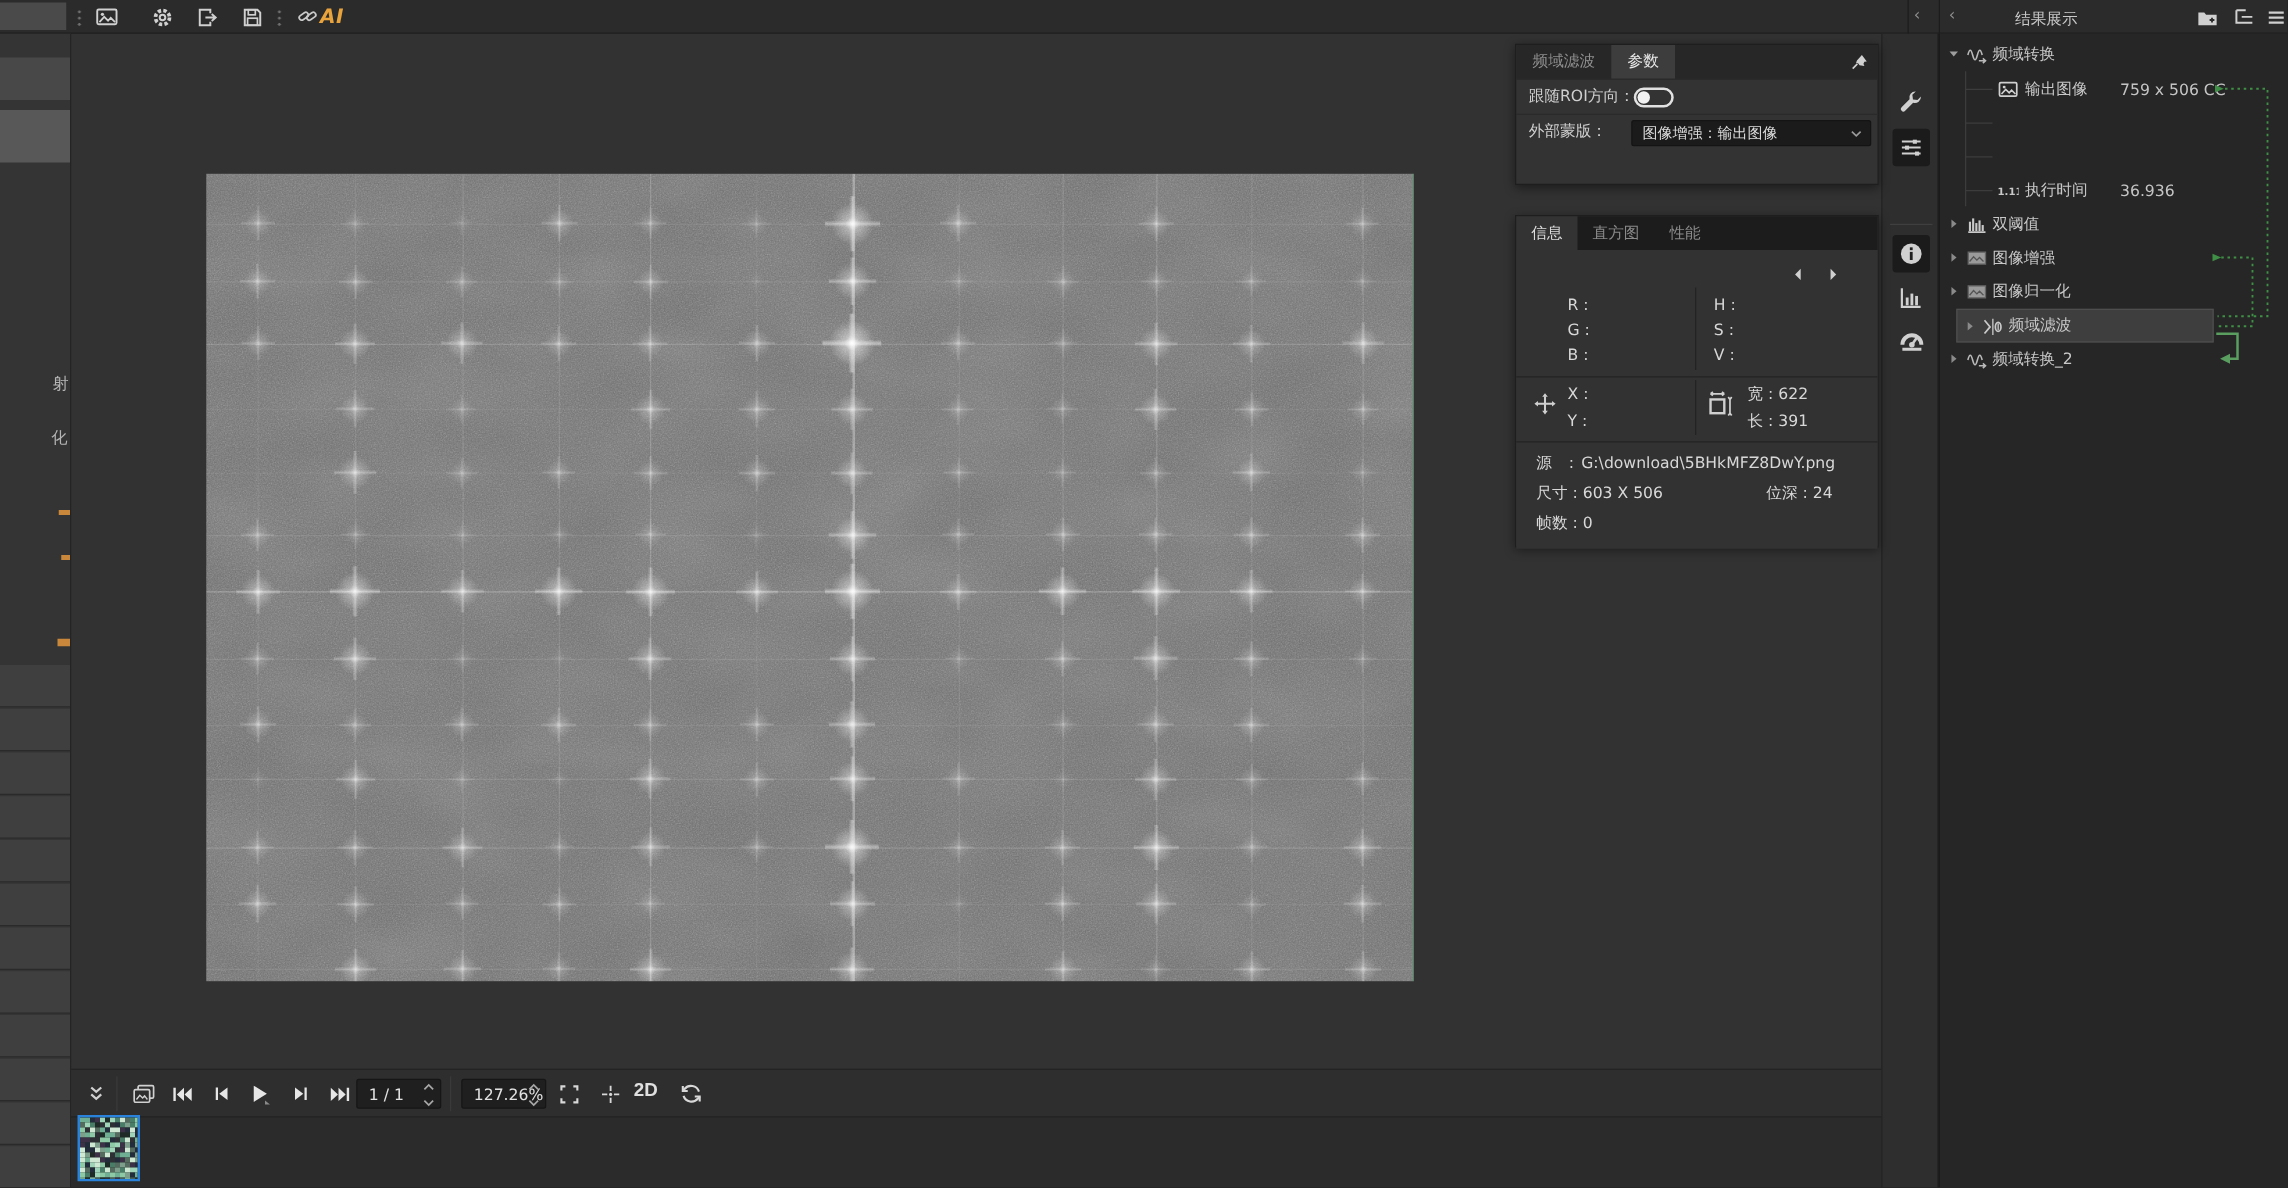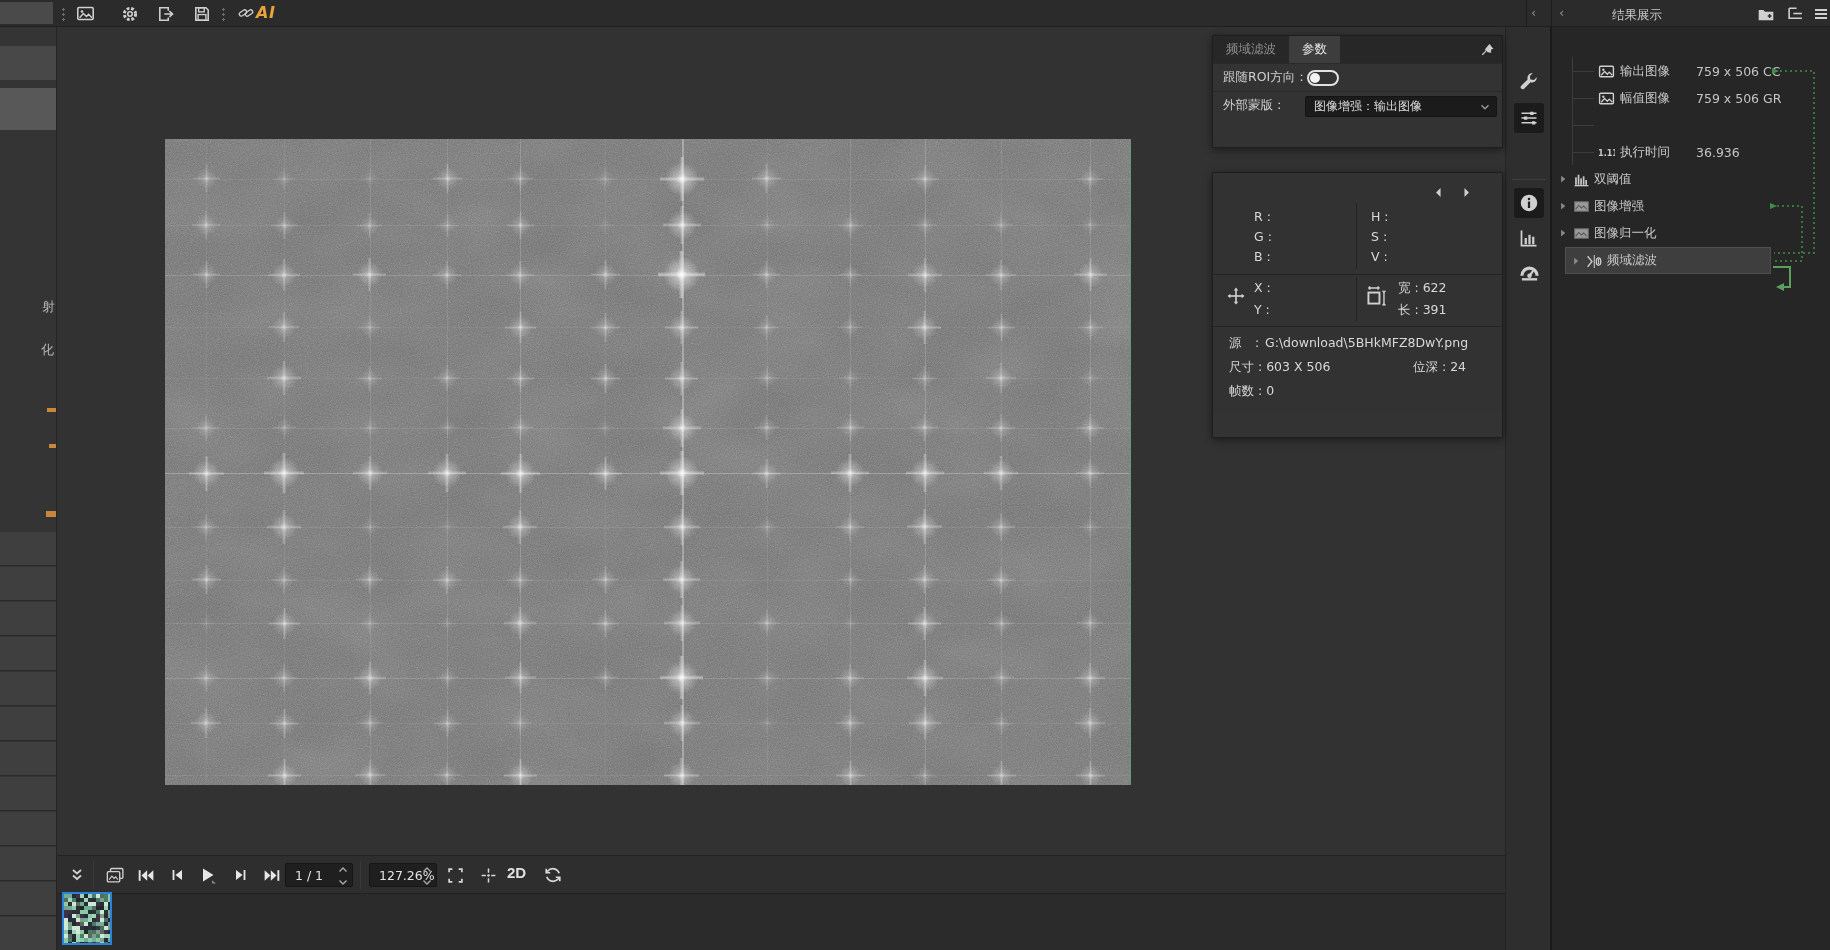--- a/index.html
+++ b/index.html
@@ -454,20 +454,25 @@
         <span class="chev ico">
             <svg viewBox="0 0 16 16" fill="none" stroke="#9a9a9a" stroke-width="1.5">
               <path d="M4 6l4 4 4-4"></path>
             </svg>
           </span>
       </div>
     </div>
   </div>
 
   <div class="fpanel" style="left:1212px;top:172px;width:291px;height:266px">
+    <div class="ip-tabbar">
+      <div class="ip-tab active">信息</div>
+      <div class="ip-tab">直方图</div>
+      <div class="ip-tab">性能</div>
+    </div>
     <div class="ip-body">
       <button class="navbtn ico" style="left:218px;top:12px">
           <span class="ico" style="width:13px;height:13px">
             <svg viewBox="0 0 16 16">
               <path d="M10.5 2.5L5 8l5.5 5.5z" fill="#d0d0d0"></path>
             </svg>
           </span>
         </button>
       <button class="navbtn ico" style="left:246px;top:12px">
           <span class="ico" style="width:13px;height:13px">
@@ -513,41 +518,44 @@
     </div>
   </div>
 
   <div class="rpanel">
     <div class="tguide" style="left:20px;top:30px;width:1px;height:108px"></div>
     <div class="tguide" style="left:20px;top:44px;width:22px;height:1px"></div>
     <div class="tguide" style="left:20px;top:71px;width:22px;height:1px"></div>
     <div class="tguide" style="left:20px;top:98px;width:22px;height:1px"></div>
     <div class="tguide" style="left:20px;top:125px;width:22px;height:1px"></div>
 
+    <div class="trow" style="top:3px">
+      <span class="caret ico">
+          <svg viewBox="0 0 16 16">
+            <path d="M3.5 5.5h9L8 11z" fill="#9d9d9d"></path>
+          </svg>
+        </span>
+      <span class="ticon ico">
+          <svg viewBox="0 0 16 16" fill="none" stroke="#b9b9b9" stroke-width="1.2">
+            <path d="M1.2 8.5c1.3-4.8 2.3-4.8 3.6 0s2.3 4.8 3.6 0 2.3-4.8 3.6 0"></path>
+            <path d="M9.5 12.8h5M12.5 11l2 1.8-2 1.8"></path>
+          </svg>
+        </span>
+      <span class="tlabel">频域转换</span>
+    </div>
     <div class="trow child" style="top:31px">
       <span class="ticon ico">
           <svg viewBox="0 0 16 16">
             <rect x="1.5" y="3" width="13" height="10" rx="1" fill="none" stroke="#d0d0d0" stroke-width="1.3"></rect>
             <circle cx="5" cy="6.3" r="1.1" fill="#d0d0d0"></circle>
             <path d="M3 11.5l3.2-3.5 2.6 2.6 1.8-2 2.9 2.9" fill="none" stroke="#d0d0d0" stroke-width="1.2"></path>
           </svg>
         </span>
       <span class="tlabel">输出图像</span>
       <span class="tvalue">759 x 506 CC</span>
-    </div>
-    <div class="trow child" style="top:58px">
-      <span class="ticon ico">
-          <svg viewBox="0 0 16 16">
-            <rect x="1.5" y="3" width="13" height="10" rx="1" fill="none" stroke="#d0d0d0" stroke-width="1.3"></rect>
-            <circle cx="5" cy="6.3" r="1.1" fill="#d0d0d0"></circle>
-            <path d="M3 11.5l3.2-3.5 2.6 2.6 1.8-2 2.9 2.9" fill="none" stroke="#d0d0d0" stroke-width="1.2"></path>
-          </svg>
-        </span>
-      <span class="tlabel">幅值图像</span>
-      <span class="tvalue">759 x 506 GR</span>
     </div>
     <div class="trow child" style="top:112px">
       <span class="ticon ico">
           <svg viewBox="0 0 22 16">
             <text x="0" y="12.5" font-size="10.5" font-weight="bold" fill="#c9c9c9" font-family="DejaVu Sans, sans-serif">1.11</text>
           </svg>
         </span>
       <span class="tlabel">执行时间</span>
       <span class="tvalue">36.936</span>
     </div>
@@ -605,20 +613,34 @@
         </span>
       <span class="ticon ico">
           <svg viewBox="0 0 16 16" fill="none" stroke="#c9c9c9" stroke-width="1.3">
             <path d="M1.5 3l4.2 5-4.2 5"></path>
             <path d="M7.8 1.8v12.4" stroke-width="1"></path>
             <ellipse cx="11.8" cy="8" rx="2.1" ry="3.4"></ellipse>
             <path d="M11.8 5.4v5.2" stroke-width="1"></path>
           </svg>
         </span>
       <span class="tlabel">频域滤波</span>
+    </div>
+    <div class="trow" style="top:247px">
+      <span class="caret ico">
+          <svg viewBox="0 0 16 16">
+            <path d="M5.5 3.5L11 8l-5.5 4.5z" fill="#8a8a8a"></path>
+          </svg>
+        </span>
+      <span class="ticon ico">
+          <svg viewBox="0 0 16 16" fill="none" stroke="#b9b9b9" stroke-width="1.2">
+            <path d="M1.2 8.5c1.3-4.8 2.3-4.8 3.6 0s2.3 4.8 3.6 0 2.3-4.8 3.6 0"></path>
+            <path d="M9.5 12.8h5M12.5 11l2 1.8-2 1.8"></path>
+          </svg>
+        </span>
+      <span class="tlabel">频域转换_2</span>
     </div>
 
     <svg width="279" height="320" style="position:absolute;left:0;top:0;pointer-events:none">
       <path d="M228 44 H262 V226 H222" fill="none" stroke="#3f9046" stroke-width="1.5" stroke-dasharray="2 3"></path>
       <path d="M220 41 l7 3 -7 3 z" fill="#3f9046"></path>
       <path d="M225 179 H250 V234 H221" fill="none" stroke="#3f9046" stroke-width="1.5" stroke-dasharray="2 3"></path>
       <path d="M218 176 l7 3 -7 3 z" fill="#3f9046"></path>
       <path d="M221 240 H238 V260 H228" fill="none" stroke="#5a9e60" stroke-width="2"></path>
       <path d="M232 256 l-8 4 8 4 z" fill="#5a9e60"></path>
     </svg>

